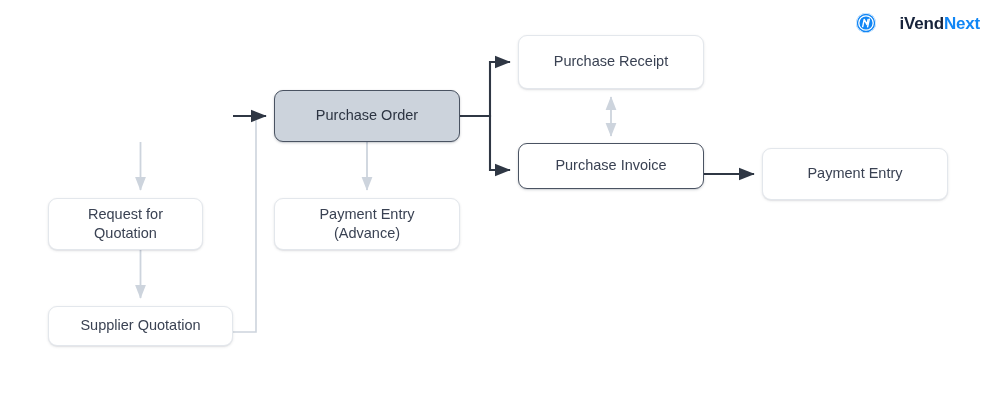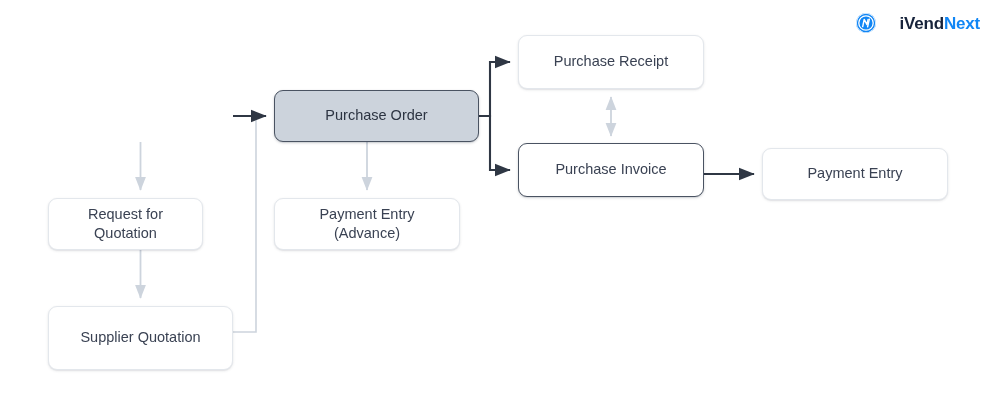--- a/index.html
+++ b/index.html
@@ -121,26 +121,26 @@
     <path d="M460,116 L490,116 L490,62 L510,62" fill="none" stroke="#2f3744" stroke-width="2.1" marker-end="url(#ah-dark)"></path>
 
     <path d="M460,116 L490,116 L490,170 L510,170" fill="none" stroke="#2f3744" stroke-width="2.1" marker-end="url(#ah-dark)"></path>
 
     <path d="M611,97 L611,136" fill="none" stroke="#cdd4dd" stroke-width="1.8" marker-start="url(#ah-light-start)" marker-end="url(#ah-light)"></path>
 
     <path d="M704,174 L754,174" fill="none" stroke="#2f3744" stroke-width="2.1" marker-end="url(#ah-dark)"></path>
   </svg>
 
   <div class="node" style="left: 48px; top: 198px; width: 155px; height: 52px;">Request for Quotation</div>
-  <div class="node" style="left: 48px; top: 306px; width: 185px; height: 64px;">Supplier Quotation</div>
-  <div class="node active" style="left: 274px; top: 90px; width: 205px; height: 52px;">Purchase Order</div>
+  <div class="node" style="left: 48px; top: 306px; width: 185px; height: 40px;">Supplier Quotation</div>
+  <div class="node active" style="left: 274px; top: 90px; width: 186px; height: 52px;">Purchase Order</div>
   <div class="node" style="left: 274px; top: 198px; width: 186px; height: 52px;">Payment Entry
 (Advance)</div>
   <div class="node" style="left: 518px; top: 35px; width: 186px; height: 54px;">Purchase Receipt</div>
-  <div class="node emphasis" style="left: 518px; top: 143px; width: 186px; height: 54px;">Purchase Invoice</div>
+  <div class="node emphasis" style="left: 518px; top: 143px; width: 186px; height: 46px;">Purchase Invoice</div>
   <div class="node" style="left: 762px; top: 148px; width: 186px; height: 52px;">Payment Entry</div>
 
   <div id="brand">
     <span class="mark">
       <svg width="20" height="20" viewBox="0 0 20 20" aria-hidden="true">
         <circle cx="10" cy="10" r="9.2" fill="#1186f5"></circle>
         <circle cx="10" cy="10" r="7.2" fill="none" stroke="#ffffff" stroke-width="1.3"></circle>
         <path d="M6.7,13.6 L8.2,6.4 L11.0,11.6 L12.1,6.4" fill="none" stroke="#ffffff" stroke-width="1.45" stroke-linecap="round" stroke-linejoin="round"></path>
         <path d="M13.3,6.3 L11.6,13.8" fill="none" stroke="#ffffff" stroke-width="1.45" stroke-linecap="round"></path>
       </svg>

